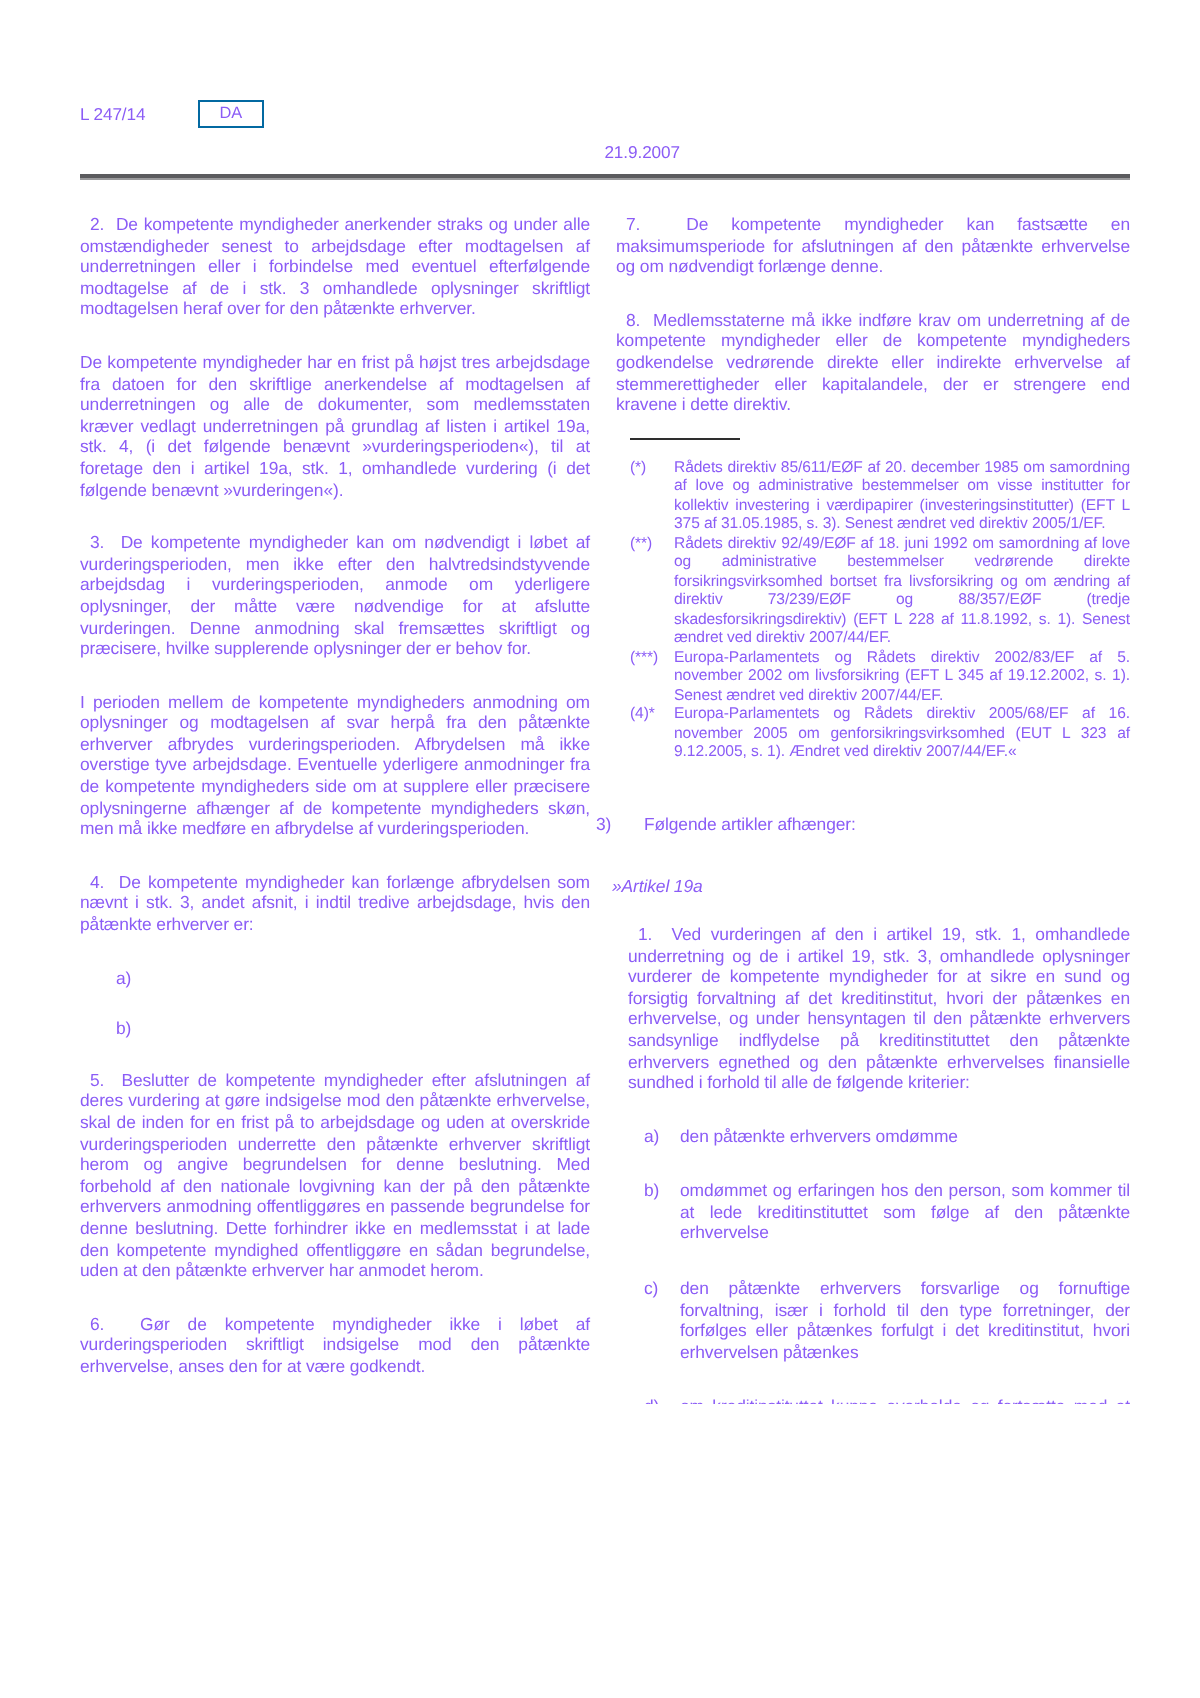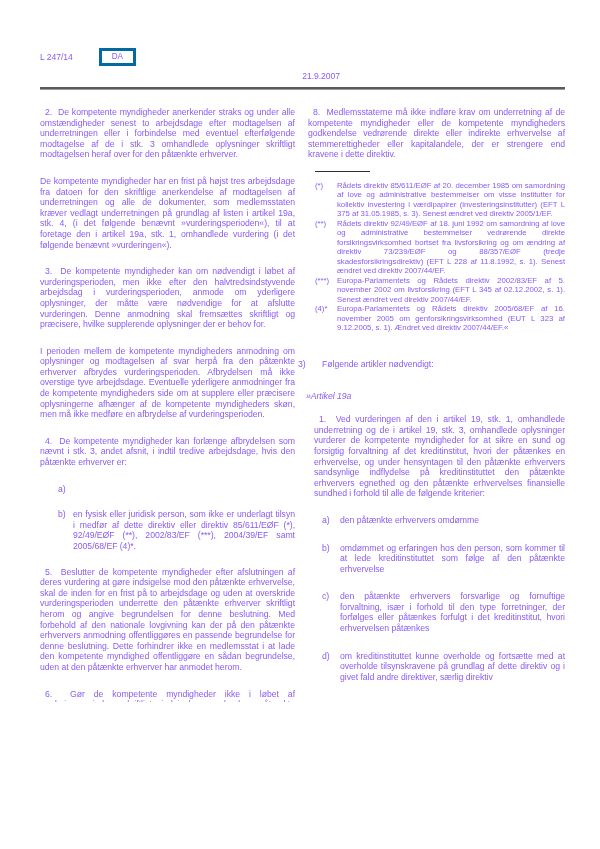--- a/index.html
+++ b/index.html
@@ -6,21 +6,21 @@
   .page{
     width:600px;height:702px;box-sizing:border-box;
     padding:33px 35px 14px 40px;background:#ffffff;overflow:hidden;
     font-family:Liberation Sans, sans-serif;
     color:#8b5cf6;letter-spacing:-0.05px;
   }
   
   .header{display:flex;align-items:center;font-size:8.6px;}
   .h-left{display:flex;align-items:center;width:150px;flex:none;}
   .page-ref{flex:none;}
-  .lang-box{border:3px solid #0369a1;padding:1px 10px 2px 10px;margin-left:26px;font-size:8.2px;}
+  .lang-box{border:1px solid #0369a1;padding:1px 10px 2px 10px;margin-left:26px;font-size:8.2px;}
   .h-center{flex:1;text-align:center;}
   .h-right{width:150px;flex:none;text-align:right;margin-top:38px;}
   .header-rule{height:2px;background:#5b5b5e;border-bottom:1px solid #9a9a9c;margin-top:6px;}
   
   .columns{display:flex;margin-top:17px;}
   .col{display:flex;flex-direction:column;font-size:8.7px;line-height:10.6px;text-align:justify;}
   .col-left{width:255px;flex:none;}
   .col-right{width:267px;flex:none;margin-left:3px;}
   
   p{margin:0 0 16px 0;}
@@ -61,47 +61,47 @@
         <p class="para num">2.&nbsp;&nbsp;De kompetente myndigheder anerkender straks og under alle omstændigheder senest to arbejdsdage efter modtagelsen af underretningen eller i forbindelse med eventuel efterfølgende modtagelse af de i stk. 3 omhandlede oplysninger skriftligt modtagelsen heraf over for den påtænkte erhverver.</p>
         <p class="para">De kompetente myndigheder har en frist på højst tres arbejdsdage fra datoen for den skriftlige anerkendelse af modtagelsen af underretningen og alle de dokumenter, som medlemsstaten kræver vedlagt underretningen på grundlag af listen i artikel 19a, stk. 4, (i det følgende benævnt »vurderingsperioden«), til at foretage den i artikel 19a, stk. 1, omhandlede vurdering (i det følgende benævnt »vurderingen«).</p>
         <p class="para num">3.&nbsp;&nbsp;De kompetente myndigheder kan om nødvendigt i løbet af vurderingsperioden, men ikke efter den halvtredsindstyvende arbejdsdag i vurderingsperioden, anmode om yderligere oplysninger, der måtte være nødvendige for at afslutte vurderingen. Denne anmodning skal fremsættes skriftligt og præcisere, hvilke supplerende oplysninger der er behov for.</p>
         <p class="para">I perioden mellem de kompetente myndigheders anmodning om oplysninger og modtagelsen af svar herpå fra den påtænkte erhverver afbrydes vurderingsperioden. Afbrydelsen må ikke overstige tyve arbejdsdage. Eventuelle yderligere anmodninger fra de kompetente myndigheders side om at supplere eller præcisere oplysningerne afhænger af de kompetente myndigheders skøn, men må ikke medføre en afbrydelse af vurderingsperioden.</p>
         <p class="para num">4.&nbsp;&nbsp;De kompetente myndigheder kan forlænge afbrydelsen som nævnt i stk. 3, andet afsnit, i indtil tredive arbejdsdage, hvis den påtænkte erhverver er:</p>
         <div class="hang list">
           <span class="marker">a)</span>
         </div>
         <div class="hang list">
           <span class="marker">b)</span>
-          <span class="text">en fysisk eller juridisk person, som ikke er underlagt tilsyn i medfør af dette direktiv eller direktiv 85/611/EØF (*), 92/49/EØF (**), 2002/83/EF (***), 2004/39/EF samt 2005/68/EF (4)*.</span>
         </div>
         <p class="para num">5.&nbsp;&nbsp;Beslutter de kompetente myndigheder efter afslutningen af deres vurdering at gøre indsigelse mod den påtænkte erhvervelse, skal de inden for en frist på to arbejdsdage og uden at overskride vurderingsperioden underrette den påtænkte erhverver skriftligt herom og angive begrundelsen for denne beslutning. Med forbehold af den nationale lovgivning kan der på den påtænkte erhververs anmodning offentliggøres en passende begrundelse for denne beslutning. Dette forhindrer ikke en medlemsstat i at lade den kompetente myndighed offentliggøre en sådan begrundelse, uden at den påtænkte erhverver har anmodet herom.</p>
         <p class="para num">6.&nbsp;&nbsp;Gør de kompetente myndigheder ikke i løbet af vurderingsperioden skriftligt indsigelse mod den påtænkte erhvervelse, anses den for at være godkendt.</p>
       </div>
     <div class="col col-right" id="col-right">
+        <p class="para para-r num">7.&nbsp;&nbsp;De kompetente myndigheder kan fastsætte en maksimumsperiode for afslutningen af den påtænkte erhvervelse og om nødvendigt forlænge denne.</p>
         <p class="para para-r num">8.&nbsp;&nbsp;Medlemsstaterne må ikke indføre krav om underretning af de kompetente myndigheder eller de kompetente myndigheders godkendelse vedrørende direkte eller indirekte erhvervelse af stemmerettigheder eller kapitalandele, der er strengere end kravene i dette direktiv.</p>
         <div class="footnote-sep"></div>
         <div class="hang footnote">
           <span class="marker">(*)</span>
           <span class="text">Rådets direktiv 85/611/EØF af 20. december 1985 om samordning af love og administrative bestemmelser om visse institutter for kollektiv investering i værdipapirer (investeringsinstitutter) (EFT L 375 af 31.05.1985, s. 3). Senest ændret ved direktiv 2005/1/EF.</span>
         </div>
         <div class="hang footnote">
           <span class="marker">(**)</span>
           <span class="text">Rådets direktiv 92/49/EØF af 18. juni 1992 om samordning af love og administrative bestemmelser vedrørende direkte forsikringsvirksomhed bortset fra livsforsikring og om ændring af direktiv 73/239/EØF og 88/357/EØF (tredje skadesforsikringsdirektiv) (EFT L 228 af 11.8.1992, s. 1). Senest ændret ved direktiv 2007/44/EF.</span>
         </div>
         <div class="hang footnote">
           <span class="marker">(***)</span>
-          <span class="text">Europa-Parlamentets og Rådets direktiv 2002/83/EF af 5. november 2002 om livsforsikring (EFT L 345 af 02.12.2002, s. 1). Senest ændret ved direktiv 2007/44/EF.</span>
+          <span class="text">Europa-Parlamentets og Rådets direktiv 2002/83/EF af 5. november 2002 om livsforsikring (EFT L 345 af 19.12.2002, s. 1). Senest ændret ved direktiv 2007/44/EF.</span>
         </div>
         <div class="hang footnote">
           <span class="marker">(4)*</span>
           <span class="text">Europa-Parlamentets og Rådets direktiv 2005/68/EF af 16. november 2005 om genforsikringsvirksomhed (EUT L 323 af 9.12.2005, s. 1). Ændret ved direktiv 2007/44/EF.«</span>
         </div>
         <div class="hang amendment">
           <span class="marker">3)</span>
-          <span class="text">Følgende artikler nødvendigt:</span>
+          <span class="text">Følgende artikler afhænger:</span>
         </div>
         <p class="article-heading">»Artikel 19a</p>
         <p class="inner-para num">1.&nbsp;&nbsp;Ved vurderingen af den i artikel 19, stk. 1, omhandlede underretning og de i artikel 19, stk. 3, omhandlede oplysninger vurderer de kompetente myndigheder for at sikre en sund og forsigtig forvaltning af det kreditinstitut, hvori der påtænkes en erhvervelse, og under hensyntagen til den påtænkte erhververs sandsynlige indflydelse på kreditinstituttet den påtænkte erhververs egnethed og den påtænkte erhvervelses finansielle sundhed i forhold til alle de følgende kriterier:</p>
         <div class="hang inner-list">
           <span class="marker">a)</span>
           <span class="text">den påtænkte erhververs omdømme</span>
         </div>
         <div class="hang inner-list">
           <span class="marker">b)</span>
           <span class="text">omdømmet og erfaringen hos den person, som kommer til at lede kreditinstituttet som følge af den påtænkte erhvervelse</span>

